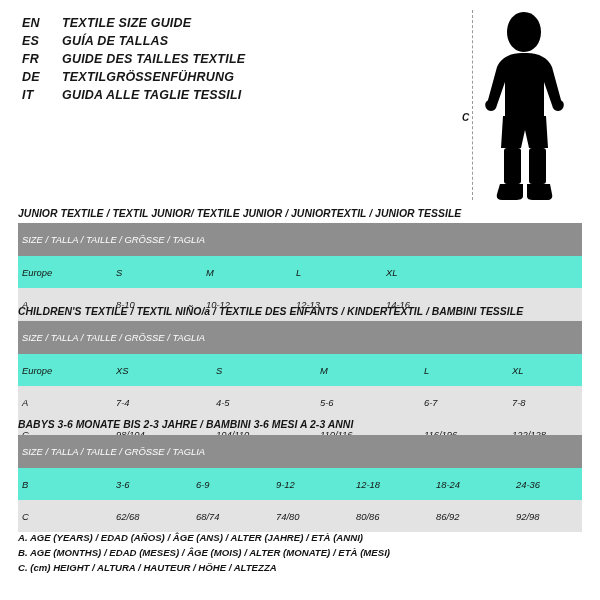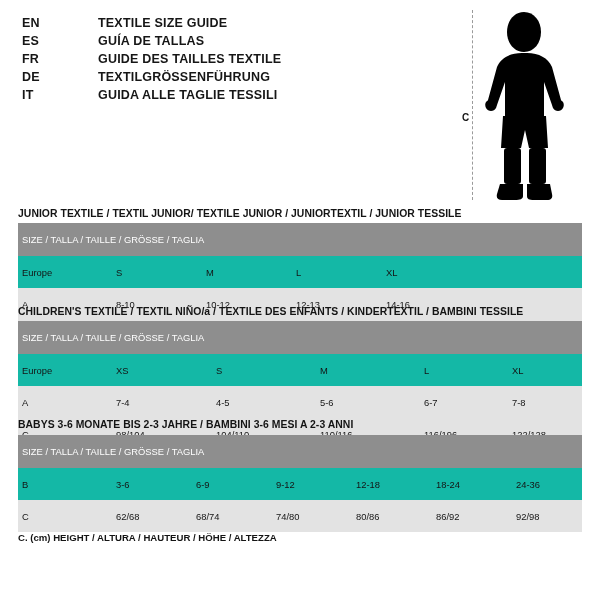--- a/index.html
+++ b/index.html
@@ -12,20 +12,21 @@
     background: #ffffff;
     font-family: "Liberation Sans", sans-serif;
     color: #1a1a1a;
     overflow: hidden;
   }
   .page {
     position: relative;
     width: 600px;
     height: 472px;
     box-sizing: border-box;
+    font-style: italic;
   }
 
   
   .header {
     position: absolute;
     top: 14px;
     left: 22px;
     width: 430px;
   }
   .lang-row {
@@ -40,21 +41,20 @@
     font-weight: bold;
     letter-spacing: 0.2px;
     color: #161616;
   }
   .lang-title {
     font-size: 12.5px;
     font-weight: bold;
     letter-spacing: 0.2px;
     color: #161616;
     white-space: nowrap;
-    margin-left: 36px;
   }
 
   
   .figure-area {
     position: absolute;
     top: 6px;
     left: 452px;
     width: 148px;
     height: 200px;
   }
@@ -113,21 +113,21 @@
     color: #ffffff;
     font-size: 9.4px;
     font-weight: normal;
     height: 17px;
     padding-left: 4px;
   }
   .tbl tr.alt td {
     background: #e3e3e3;
   }
   .tbl tr.plain td {
-    background: #14b8a6;
+    background: #5eead4;
   }
   .tbl td.c0 {
     padding-left: 4px;
   }
 
   
   .title-2line {
     line-height: 13px;
   }
 
@@ -318,16 +318,18 @@
         <td>74/80</td>
         <td>80/86</td>
         <td>86/92</td>
         <td>92/98</td>
       </tr>
     </tbody>
       </table>
   </div>
 
   <div class="footer">
+    <div>A. AGE (YEARS) / EDAD (AÑOS) / ÂGE (ANS) / ALTER (JAHRE) / ETÀ (ANNI)</div>
+    <div>B. AGE (MONTHS) / EDAD (MESES) / ÂGE (MOIS) / ALTER (MONATE) / ETÀ (MESI)</div>
     <div>C. (cm) HEIGHT / ALTURA / HAUTEUR / HÖHE / ALTEZZA</div>
   </div>
 
 </div>
 
 </body></html>

